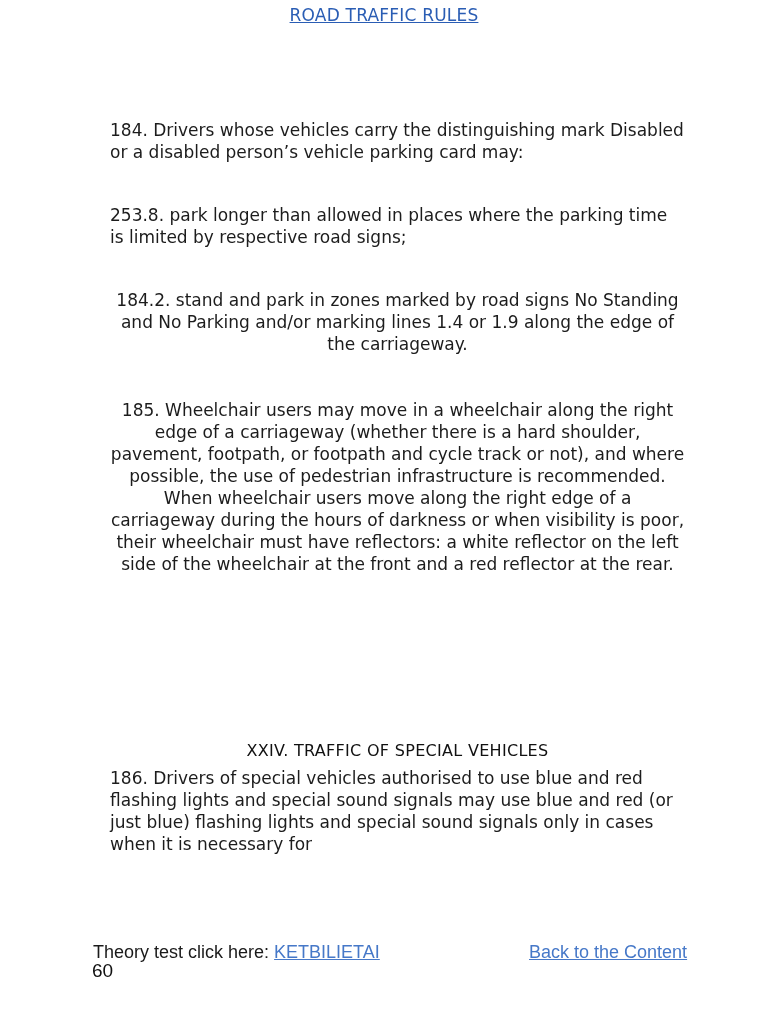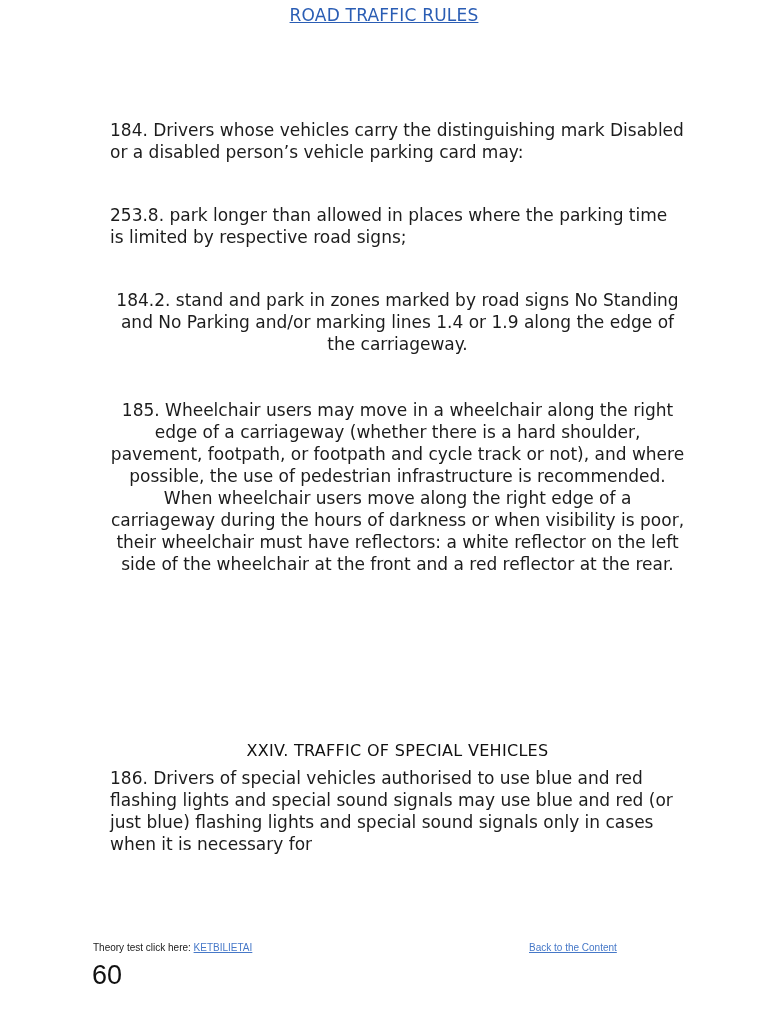--- a/index.html
+++ b/index.html
@@ -57,21 +57,21 @@
     margin: 0;
     letter-spacing: 0.3px;
   }
   .footer {
     position: absolute;
     top: 942px;
     left: 0;
     width: 768px;
     height: 20px;
     font-family: "Liberation Sans", sans-serif;
-    font-size: 10px;
+    font-size: 18px;
     color: #1a1a1a;
   }
   .footer-left {
     position: absolute;
     left: 93px;
     top: 0;
     white-space: nowrap;
   }
   .footer-link {
     text-decoration: underline;
@@ -81,21 +81,21 @@
     position: absolute;
     left: 529px;
     top: 0;
     white-space: nowrap;
   }
   .page-number {
     position: absolute;
     top: 960px;
     left: 92px;
     font-family: "Liberation Sans", sans-serif;
-    font-size: 27px;
+    font-size: 19px;
     color: #111111;
   }
 </style>
 </head>
 <body>
 
 <div class="page">
 
   <div class="title-wrap">
     <a class="title-link" style="color: rgb(42, 93, 180);">ROAD TRAFFIC RULES</a>

